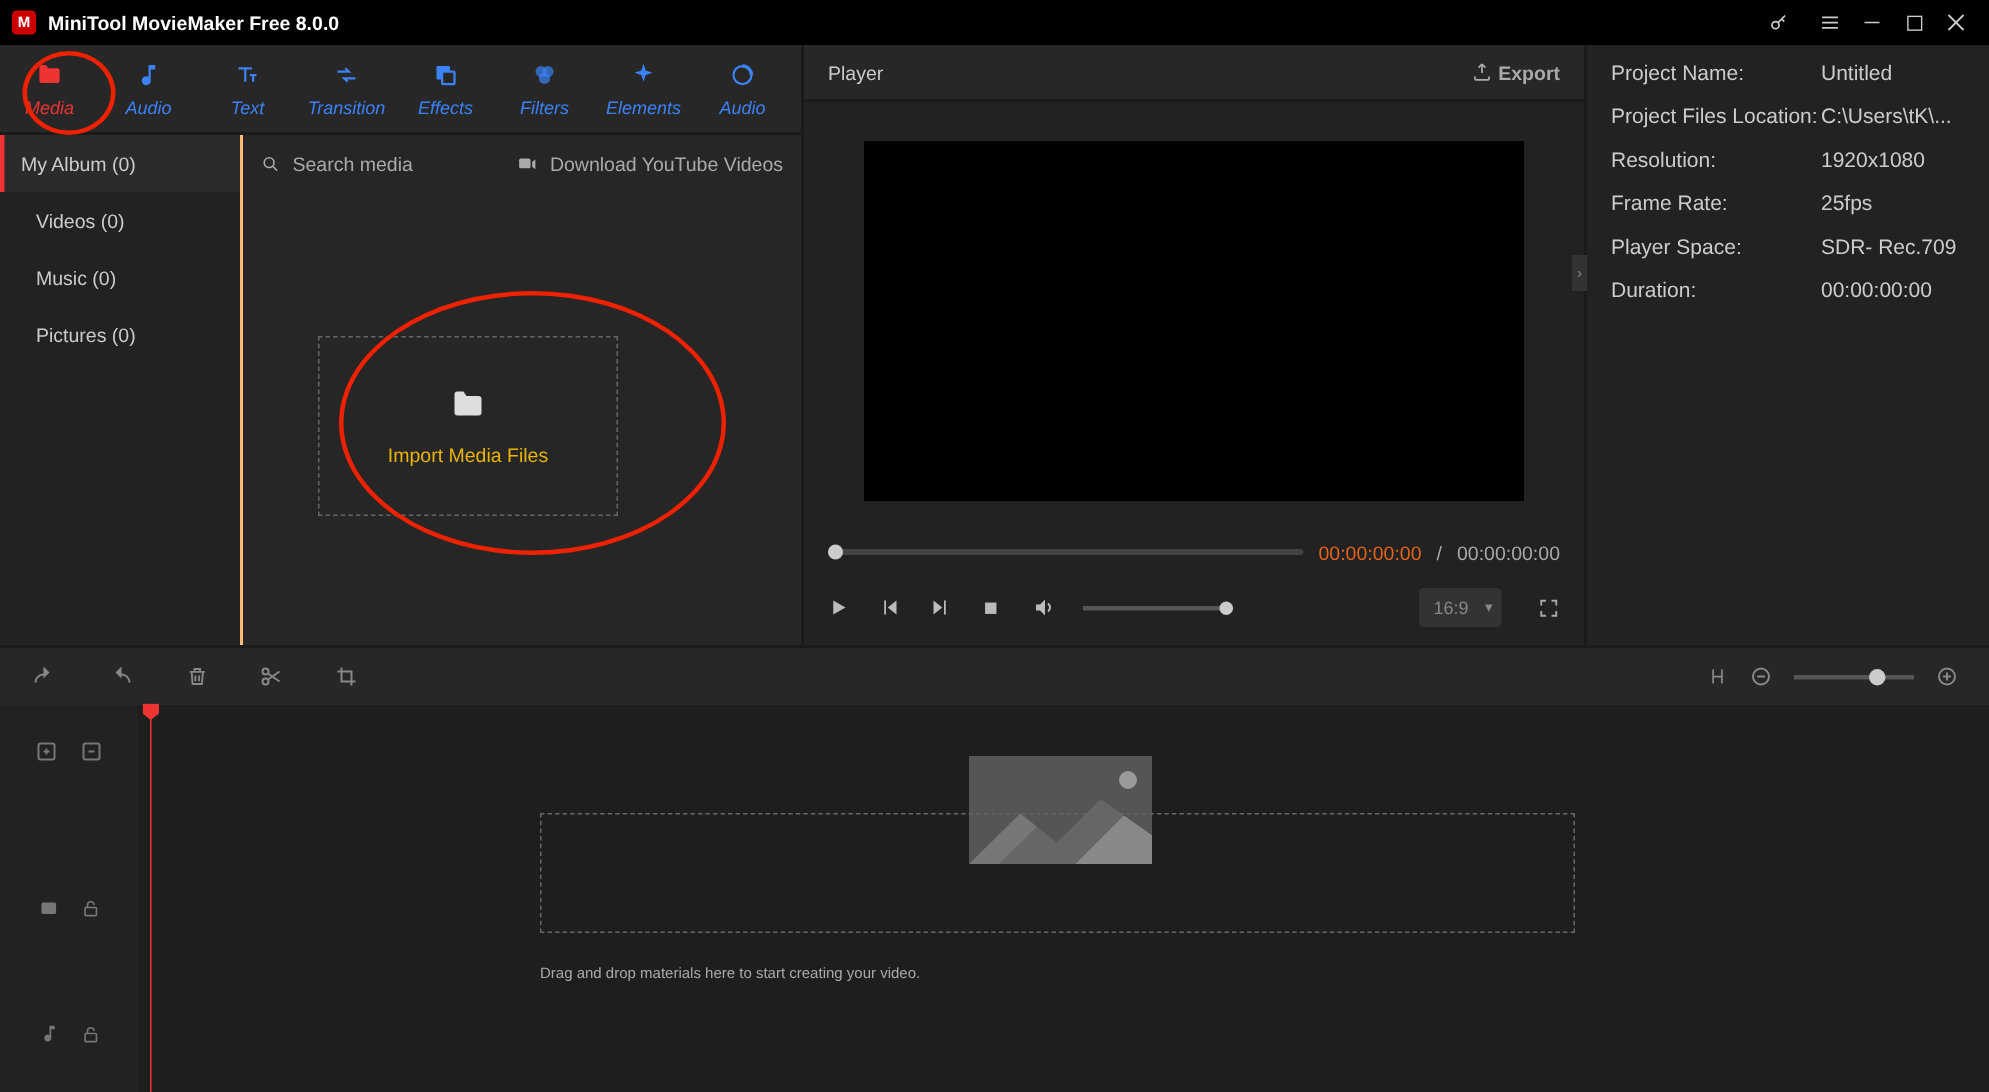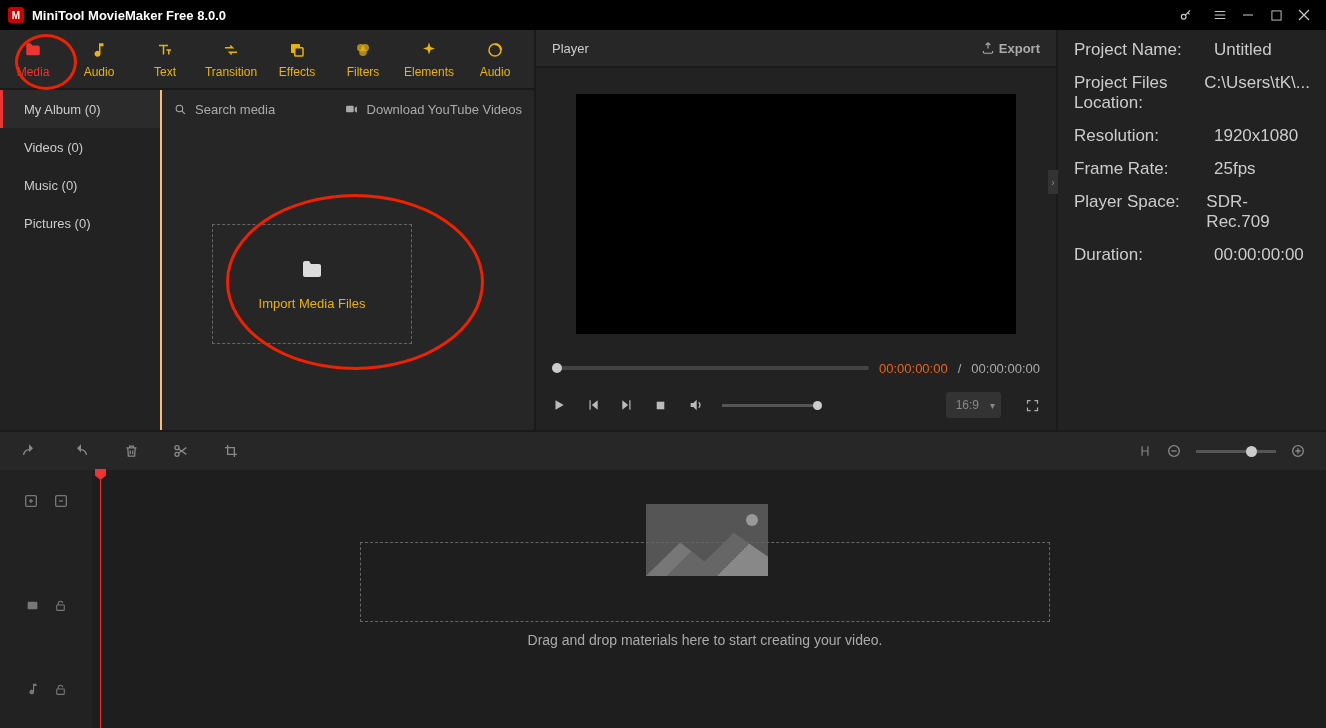--- a/index.html
+++ b/index.html
@@ -4,28 +4,28 @@
 <style>
 * { margin:0; padding:0; box-sizing:border-box; font-family:"Segoe UI",Arial,sans-serif; user-select:none; }
 body { background:#1a1a1a; width:1326px; height:728px; overflow:hidden; color:#ccc; font-size:13px; position:relative; }
 .titlebar { height:30px; background:#000; display:flex; align-items:center; padding:0 8px; }
 .titlebar .logo { width:16px; height:16px; background:#c00; border-radius:3px; display:flex; align-items:center; justify-content:center; font-size:10px; color:#fff; font-weight:bold; margin-right:8px; }
 .titlebar .title { color:#fff; font-size:13px; font-weight:600; flex:1; }
 .titlebar .winbtn { width:28px; height:30px; display:flex; align-items:center; justify-content:center; color:#ccc; cursor:pointer; }
 .key-icon { color:#e6b800; margin-right:6px; }
 .main-row { display:flex; height:400px; }
 .tabs-panel { width:536px; background:#222; display:flex; flex-direction:column; border-right:2px solid #1a1a1a; position:relative; }
-.tabbar { height:60px; background:#272727; display:flex; align-items:center; overflow:hidden; border-bottom:2px solid #1a1a1a; }
-.tab { width:66px; height:60px; display:flex; flex-direction:column; align-items:center; justify-content:center; color:#eab308; cursor:pointer; font-size:12px; gap:4px; }
+.tabbar { height:60px; background:#272727; display:flex; align-items:center; overflow:hidden; border-bottom:2px solid #1a1a1a;font-style:italic; }
+.tab { width:66px; height:60px; display:flex; flex-direction:column; align-items:center; justify-content:center; color:#3b82f6; cursor:pointer; font-size:12px; gap:4px; }
 .tab.active { color:#e33; }
 .tab .ticon { font-size:18px; height:22px; display:flex; align-items:center; }
 .media-body { flex:1; display:flex; }
 .sidebar { width:160px; background:#222; padding-top:0; }
 .sb-item { height:38px; display:flex; align-items:center; padding-left:24px; color:#ccc; font-size:13px; cursor:pointer; }
-.sb-item.active { border-left:3px solid #e33; padding-left:21px; background:#2b2b2b; }
+.sb-item.active { border-left:3px solid #e33; padding-left:11px; background:#2b2b2b; }
 .media-main { flex:1; display:flex; flex-direction:column; background:#262626; border-left:2px solid #fdba74; }
 .media-top { height:38px; display:flex; align-items:center; padding:0 12px; justify-content:space-between; color:#aaa; }
 .media-top .search { display:flex; align-items:center; gap:8px; }
 .media-top .dl { display:flex; align-items:center; gap:8px; cursor:pointer; }
 .import-area { flex:1; display:flex; align-items:flex-start; justify-content:flex-start; padding:30px; position:relative; }
 .import-box { width:200px; height:120px; border:1px dashed #666; display:flex; flex-direction:column; align-items:center; justify-content:center; gap:14px; color:#eab308; font-size:13px; cursor:pointer; margin-top:66px; margin-left:20px; position:relative; }
 .import-box .folder { font-size:26px; color:#ddd; }
 .player-panel { flex:1; background:#222; display:flex; flex-direction:column; border-right:2px solid #1a1a1a; }
 .player-head { height:38px; background:#272727; display:flex; align-items:center; justify-content:space-between; padding:0 16px; border-bottom:2px solid #1a1a1a; }
 .player-head .export { display:flex; align-items:center; gap:4px; color:#aaa; cursor:pointer;font-weight:bold; }
@@ -39,38 +39,38 @@
 .time-tot { color:#aaa; font-size:13px; }
 .ctrl-row { display:flex; align-items:center; gap:16px; margin-top:10px; }
 .ctrl-row .pbtn { color:#bbb; font-size:15px; cursor:pointer; width:18px; text-align:center; }
 .vol { width:100px; height:3px; background:#555; position:relative; }
 .vol .vthumb { position:absolute; right:0; top:-3px; width:9px; height:9px; border-radius:50%; background:#ccc; }
 .aspect { margin-left:auto; height:26px; background:#333; padding:0 22px 0 10px; display:flex; align-items:center; color:#888; font-size:12px; position:relative; border-radius:3px; cursor:pointer; }
 .aspect:after{ content:"▾"; position:absolute; right:6px; color:#888; font-size:10px; }
 .fsbtn { color:#aaa; font-size:15px; cursor:pointer; margin-left:8px; }
 .info-panel { width:268px; background:#222; display:flex; flex-direction:column; position:relative; }
 .info-head { height:38px; background:#272727; display:flex; align-items:center; padding-left:16px; border-bottom:2px solid #1a1a1a; }
-.info-body { padding:10px 16px; display:flex; flex-direction:column; gap:13px; font-size:17px; }
+.info-body { padding:10px 16px; display:flex; flex-direction:column; gap:13px; font-size:14px; }
 .info-row { display:flex; }
 .info-row .k { width:140px; color:#ccc; }
 .info-row .v { color:#ccc; }
 .collapse-handle { position:absolute; left:-10px; top:140px; width:10px; height:24px; background:#333; display:flex; align-items:center; justify-content:center; color:#888; font-size:10px; cursor:pointer; }
 .timeline-toolbar { height:40px; background:#272727; display:flex; align-items:center; padding:0 20px; gap:34px; border-top:2px solid #1a1a1a; }
 .timeline-toolbar .tbtn { color:#888; font-size:16px; cursor:pointer; }
 .timeline-toolbar .right { margin-left:auto; display:flex; align-items:center; gap:14px; }
 .zoom { width:80px; height:3px; background:#555; position:relative; }
 .zoom .zthumb { position:absolute; left:50px; top:-4px; width:11px; height:11px; border-radius:50%; background:#ccc; }
 .timeline { flex:1; background:#1e1e1e; display:flex; height:258px; }
 .tl-left { width:92px; background:#222; display:flex; flex-direction:column; align-items:center; padding-top:18px; gap:14px; }
 .tl-left .pair { display:flex; gap:14px; color:#777; font-size:14px; height:26px; align-items:center; }
 .tl-body { flex:1; position:relative; background:#1e1e1e; }
 .playhead { position:absolute; left:8px; top:0; width:1px; height:100%; background:#e33; }
 .playhead:before { content:""; position:absolute; left:-5px; top:-1px; width:11px; height:11px; background:#e33; clip-path:polygon(0 0,100% 0,100% 60%,50% 100%,0 60%); }
 .dropzone { position:absolute; left:268px; top:72px; width:690px; height:80px; border:1px dashed #666; }
-.drophint { position:absolute; left:268px; top:162px; width:690px; text-align:center; color:#aaa; font-size:14px; }
+.drophint { position:absolute; left:268px; top:174px; width:690px; color:#aaa; font-size:10px; }
 .placeholder-img { position:absolute; left:554px; top:34px; width:122px; height:72px; background:#555; display:flex; align-items:flex-end; overflow:hidden; }
 .placeholder-img .mtn { width:100%; height:48px; background:linear-gradient(135deg,#777 0 40%,#666 40% 70%,#888 70% 100%); clip-path:polygon(0 100%,28% 30%,48% 70%,72% 10%,100% 60%,100% 100%); }
 .placeholder-img .sun { position:absolute; right:10px; top:10px; width:12px; height:12px; border-radius:50%; background:#999; }
 .circle-annot { position:absolute; border:3px solid #e20; border-radius:50%; pointer-events:none; }
 .circle1 { left:15px; top:34px; width:62px; height:56px; }
 .circle2 { left:226px; top:194px; width:258px; height:176px; }
 svg { display:block; }
 </style>
 </head>
 <body>

